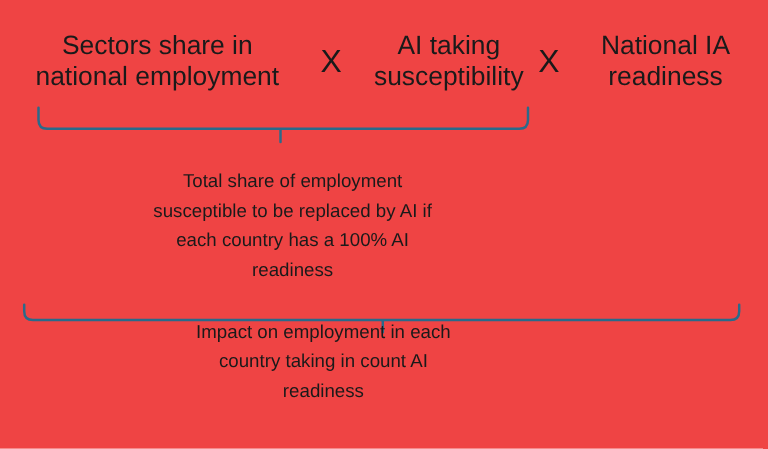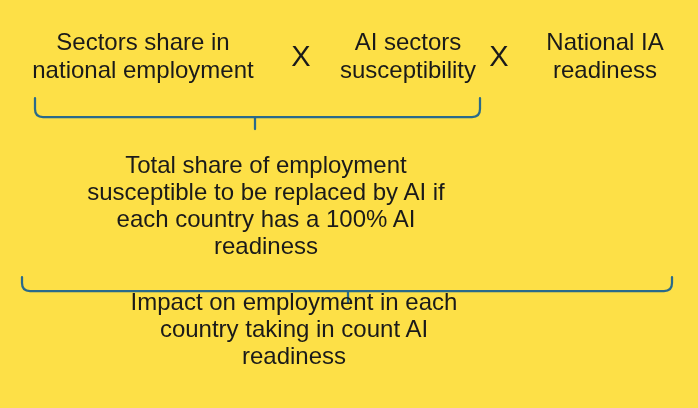--- a/index.html
+++ b/index.html
@@ -47,50 +47,50 @@
     top: 42px;
     width: 24px;
     font-size: 29px;
     line-height: 29px;
     text-align: center;
   }
   .xop-1 { left: 289px; }
   .xop-2 { left: 487px; }
   .para {
     position: absolute;
-    font-size: 24px;
+    font-size: 17px;
     line-height: 27px;
     text-align: center;
     white-space: pre-line;
   }
   .para-mid { left: 66px; top: 151px; width: 400px; }
   .para-bot { left: 74px; top: 288px; width: 440px; }
 </style>
 </head>
 <body>
 
-<div class="canvas" style="color: rgb(26, 26, 26); background: #fde047;">
+<div class="canvas" style="color: rgb(26, 26, 26); background: #ef4444;">
 
   <svg class="overlay" viewBox="0 0 698 408" xmlns="http://www.w3.org/2000/svg">
     <g class="brace" style="stroke: rgb(42, 106, 138);">
       <path d="M35,98 L35,109 Q35,117 43,117 L472,117 Q480,117 480,109 L480,98"></path>
       <path d="M255,118 L255,129"></path>
     </g>
     <g class="brace" style="stroke: rgb(42, 106, 138);">
       <path d="M22,277 L22,283 Q22,291 30,291 L664,291 Q672,291 672,283 L672,277"></path>
       <path d="M348,292 L348,302"></path>
     </g>
   </svg>
 
   <div class="factor factor-1">Sectors share in
 national employment</div>
 
   <div class="xop xop-1">X</div>
 
-  <div class="factor factor-2">AI sectors
+  <div class="factor factor-2">AI taking
 susceptibility</div>
 
   <div class="xop xop-2">X</div>
 
   <div class="factor factor-3">National IA
 readiness</div>
 
   <div class="para para-mid">Total share of employment
 susceptible to be replaced by AI if
 each country has a 100% AI

